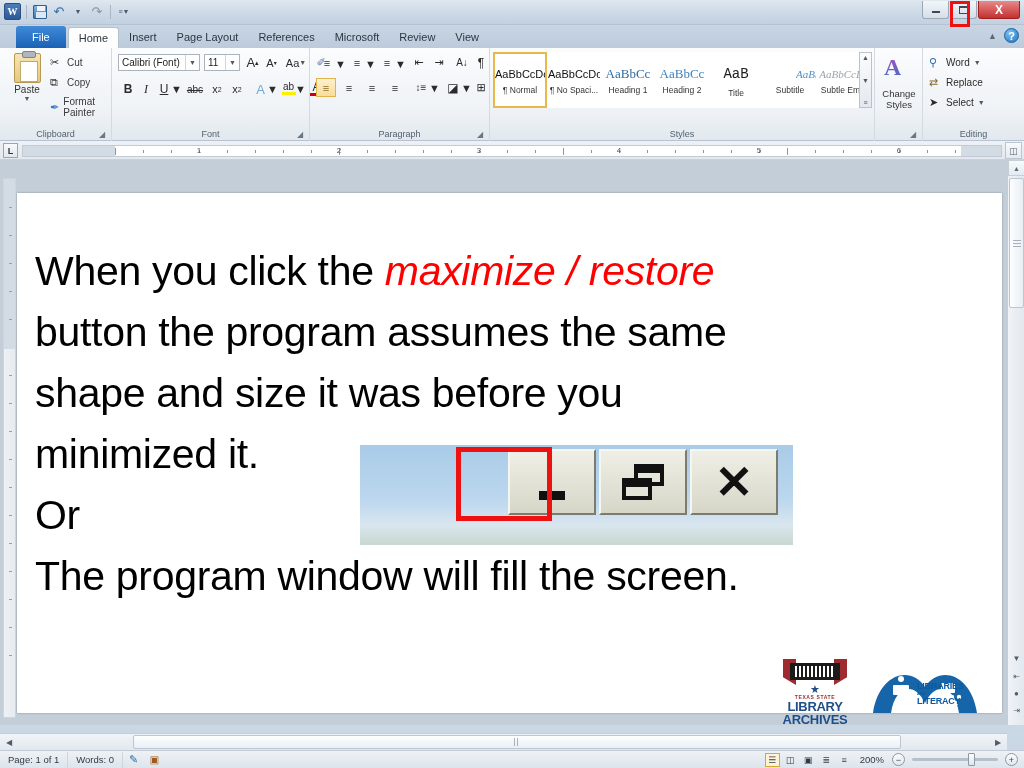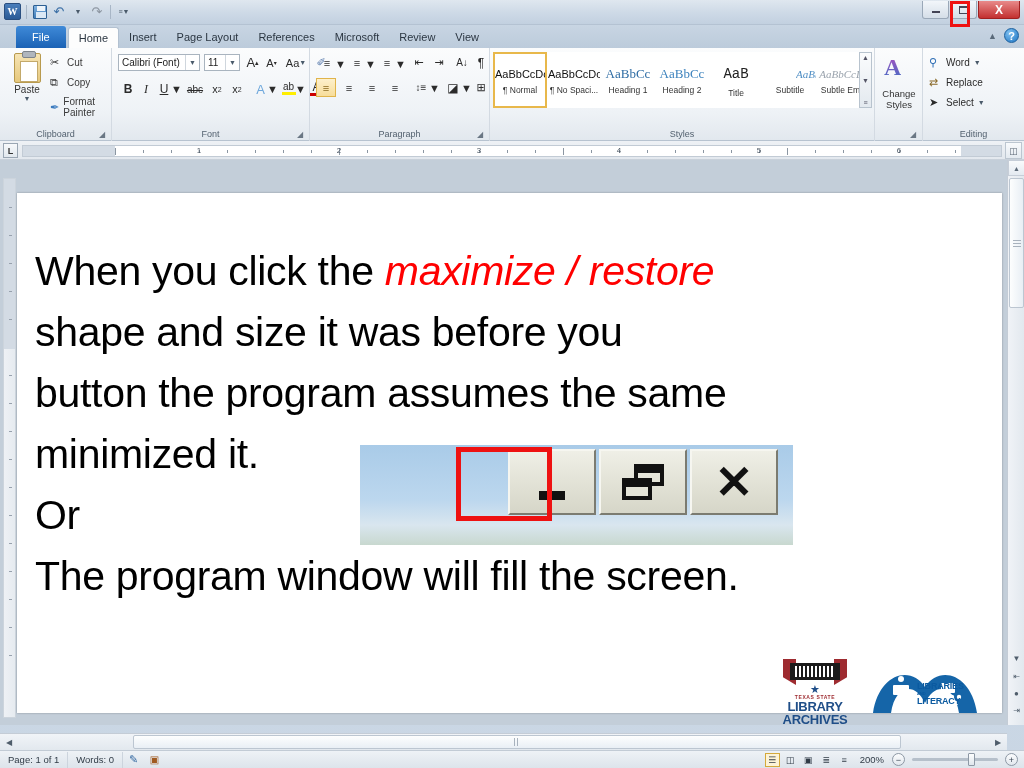--- a/index.html
+++ b/index.html
@@ -685,22 +685,22 @@
     <div class="ruler-ctl">◫</div>
   </div>
 
   <div class="docarea">
     <div class="page">
 
       <div class="textblock">
         <div>
           <span>When you click the </span><span class="red">maximize / restore</span>
         </div>
+        <div>button the program assumes the same</div>
         <div>shape and size it was before you</div>
-        <div>button the program assumes the same</div>
         <div>minimized it.</div>
         <div>Or</div>
         <div>The program window will fill the screen.</div>
       </div>
 
       <div class="shot">
         <div class="shot-bar">
           <div class="sbtn">
             <div class="min-dash"></div>
           </div>

